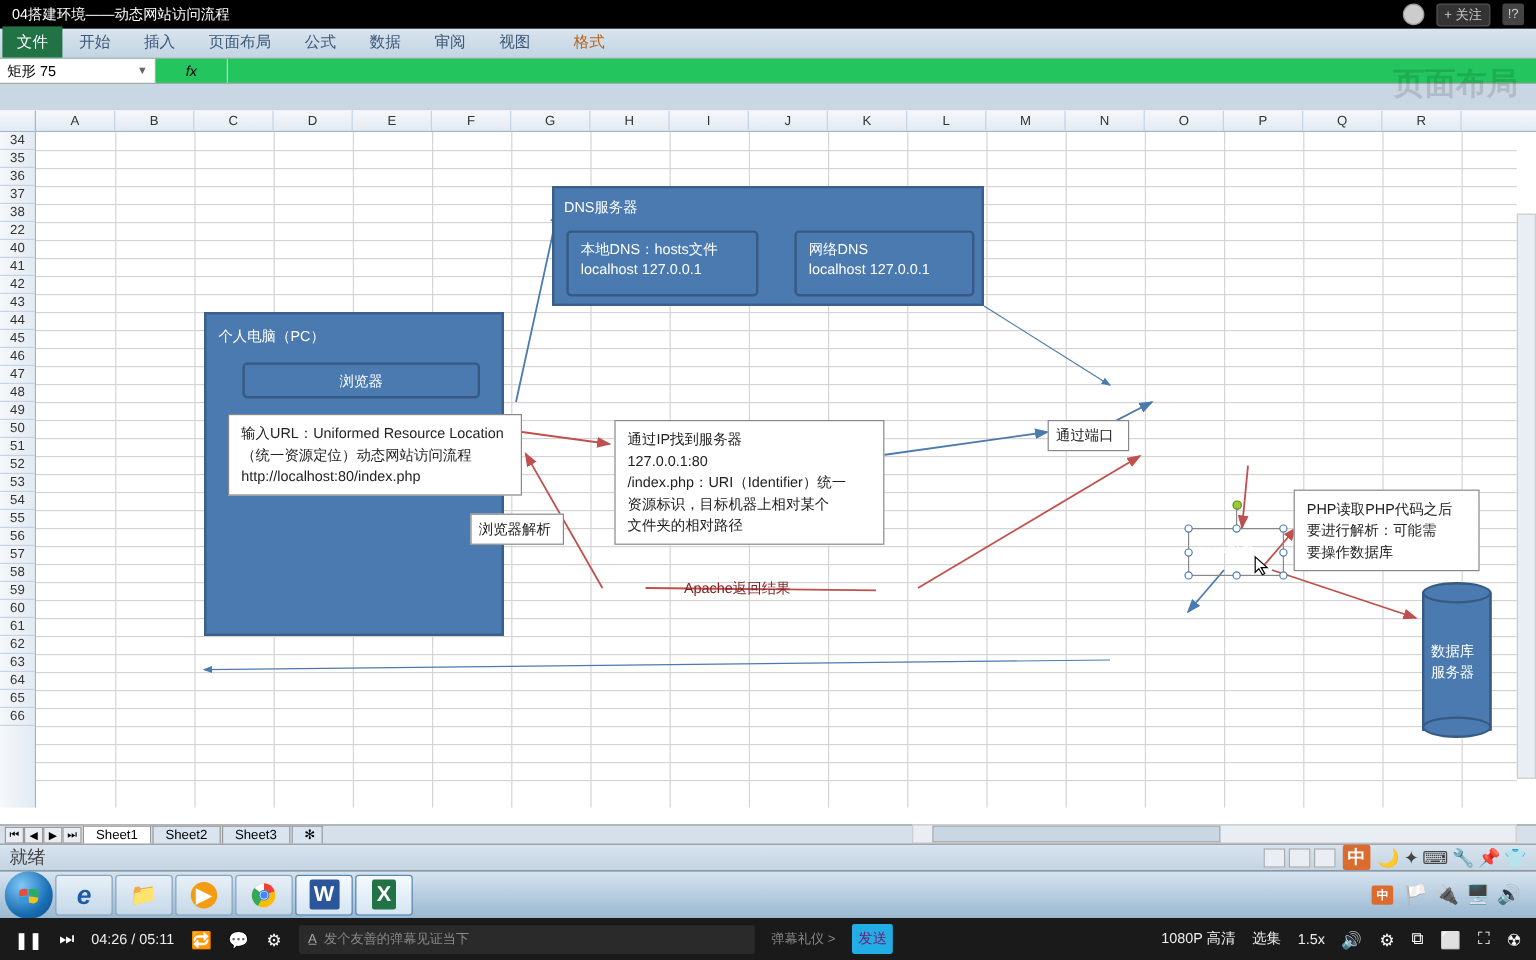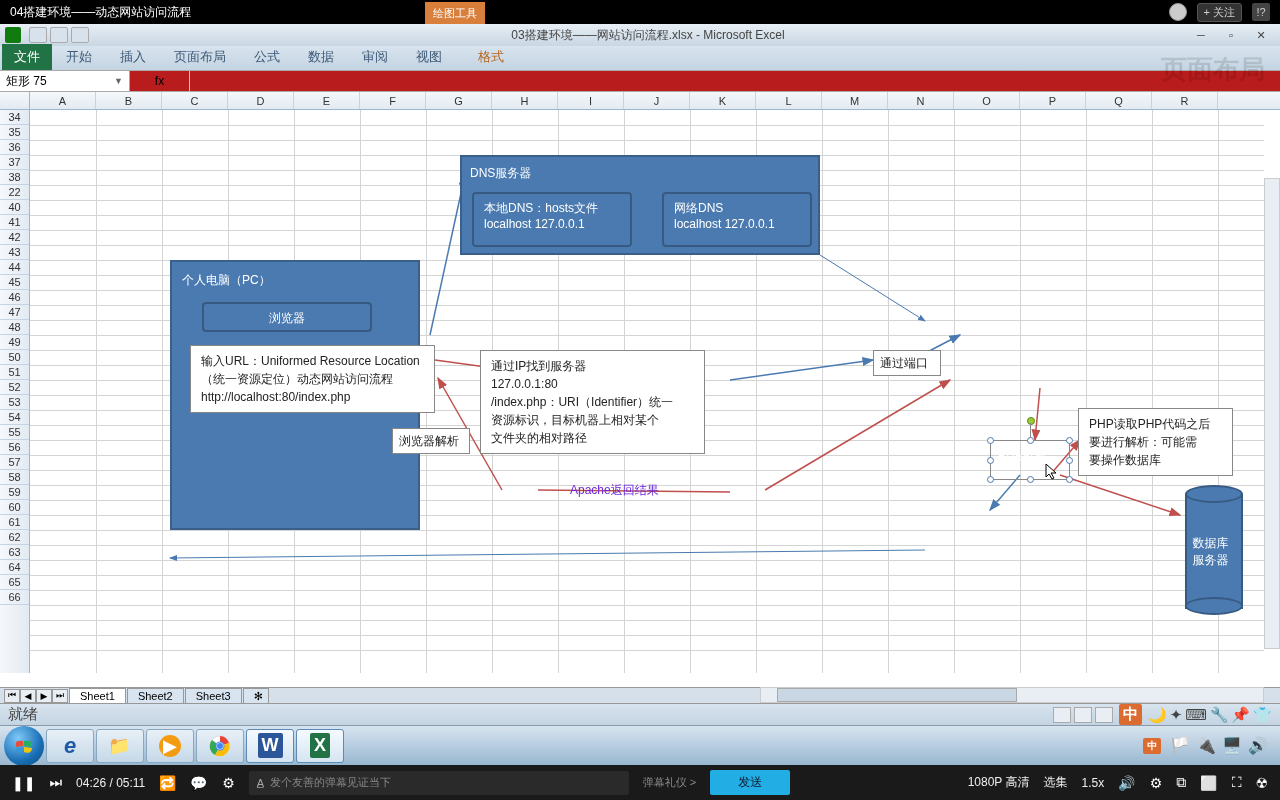--- a/index.html
+++ b/index.html
@@ -16,24 +16,24 @@
 .qat-btn{width:18px;height:16px;background:#d8e2ec;border:1px solid #aaa;border-radius:2px}
 .title-center{flex:1;text-align:center;color:#444}
 .win-btns{display:flex;gap:2px;margin-left:auto}
 .win-btn{width:28px;height:16px;display:flex;align-items:center;justify-content:center;font-size:11px;color:#444}
 .ribbon-tabs{height:24px;background:linear-gradient(#d8e4ef,#c4d4e2);display:flex;align-items:flex-end;padding-left:2px;font-size:13px;position:relative}
 .file-tab{background:#217346;color:#fff;padding:4px 12px;font-size:13px}
 .rtab{padding:4px 14px;color:#3d5977;cursor:pointer}
 .context-tab{position:absolute;left:425px;top:-22px;background:#d87f3c;color:#fff;font-size:11px;padding:1px 8px;height:22px;display:flex;flex-direction:column;align-items:center;justify-content:center;line-height:10px}
 .rtab.orange{color:#b5651d;font-weight:500}
 .wm{position:absolute;right:15px;top:28px;color:rgba(0,0,0,0.12);font-size:26px;font-weight:bold;z-index:5}
-.formula-bar{height:22px;background:#b91c1c;border-top:1px solid #aaa;border-bottom:1px solid #aaa;display:flex;align-items:center;font-size:12px}
+.formula-bar{height:22px;background:#22c55e;border-top:1px solid #aaa;border-bottom:1px solid #aaa;display:flex;align-items:center;font-size:12px}
 .name-box{width:130px;padding:0 6px;border-right:1px solid #aaa;height:100%;display:flex;align-items:center;justify-content:space-between;background:#fff}
 .name-box .dd{font-size:9px;color:#666}
-.fx{width:60px;display:flex;align-items:center;justify-content:center;gap:8px;border-right:1px solid #ccc;height:100%}
+.fx{width:60px;display:flex;align-items:center;justify-content:center;gap:8px;font-style:italic;border-right:1px solid #ccc;height:100%}
 .grid-area{position:absolute;top:68px;left:0;right:0;bottom:38px;background:#fff;overflow:hidden}
 .col-headers{height:18px;background:linear-gradient(#f5f8fb,#e2eaf2);display:flex;border-bottom:1px solid #9eb6ce;font-size:11px;color:#333}
 .corner{width:30px;border-right:1px solid #9eb6ce;background:linear-gradient(#f5f8fb,#e2eaf2)}
 .ch{width:66px;text-align:center;border-right:1px solid #c5d3e2;line-height:18px}
 .grid-body{position:absolute;top:18px;left:0;right:16px;bottom:14px;background:#fff}
 .row-headers{position:absolute;left:0;top:0;width:30px;bottom:0;background:linear-gradient(90deg,#f5f8fb,#e2eaf2);border-right:1px solid #9eb6ce}
 .rh{height:15px;font-size:11px;text-align:center;color:#333;border-bottom:1px solid #c5d3e2;line-height:15px}
 .cells{position:absolute;left:30px;top:0;right:0;bottom:0}
 .cell-grid-v{position:absolute;top:0;bottom:0;width:1px;background:#d4d4d4}
 .cell-grid-h{position:absolute;left:0;right:0;height:1px;background:#d4d4d4}
@@ -64,54 +64,37 @@
 .view-btn{width:18px;height:16px;border:1px solid #aaa;background:#e8eef3}
 .ime-box{background:#dc6b2f;color:#fff;padding:1px 4px;font-weight:bold;border-radius:2px;margin:0 3px}
 .taskbar{position:absolute;bottom:35px;left:0;right:0;height:40px;background:linear-gradient(#d8e4ef 0%,#b8cde0 50%,#98b8d0 100%);display:flex;align-items:center;padding:0 4px;gap:2px;border-top:1px solid #89a}
 .start-orb{width:40px;height:40px;border-radius:50%;background:radial-gradient(circle at 35% 30%,#7fc8f8,#1a6fb5 60%,#0a4a80);display:flex;align-items:center;justify-content:center;position:relative}
 .tb-btn{width:48px;height:34px;border:1px solid #89a8c0;border-radius:3px;background:linear-gradient(#e8f0f7,#c5d8e8);display:flex;align-items:center;justify-content:center;font-size:18px}
 .tb-btn.active{background:linear-gradient(#f5faff,#d5e5f2);border-color:#5a8ab5}
 .tray{margin-left:auto;display:flex;align-items:center;gap:6px;padding-right:8px}
 .video-bar{position:absolute;bottom:0;left:0;right:0;height:35px;background:#1a1a1a;display:flex;align-items:center;padding:0 12px;gap:14px;color:#eee;font-size:12px}
 .vbtn{color:#fff;font-size:14px;cursor:pointer}
 .danmu-input{flex:0 0 380px;height:24px;background:#2a2a2a;border:none;border-radius:2px;display:flex;align-items:center;padding:0 8px;color:#888;font-size:11px}
-.send-btn{background:#23ade5;color:#0f172a;padding:4px 28px;border-radius:2px;font-size:12px}
+.send-btn{background:#23ade5;color:#701a75;padding:4px 5px;border-radius:2px;font-size:12px}
 .vb-right{margin-left:auto;display:flex;align-items:center;gap:14px;font-size:12px}
 .cursor{position:absolute;width:16px;height:16px;z-index:100}
 </style>
 </head>
 <body>
 
 <div class="top-bar">
   <span class="title">04搭建环境——动态网站访问流程</span>
   <div class="right">
     <span class="circle-icon"></span>
     <span class="follow-btn">+ 关注</span>
     <span style="background:#444;width:18px;height:18px;border-radius:2px;display:flex;align-items:center;justify-content:center;color:#ccc;font-size:11px">!?</span>
   </div>
 </div>
 
 <div class="excel-pane">
-  <div class="title-bar">
-    <span class="app-icon"></span>
-    <div class="qat">
-      <span class="qat-btn"></span>
-      <span class="qat-btn"></span>
-      <span class="qat-btn"></span>
-    </div>
-    <div class="context-tab">
-        <span>绘图工具</span>
-      </div>
-    <span class="title-center">03搭建环境——网站访问流程.xlsx - Microsoft Excel</span>
-    <div class="win-btns">
-      <span class="win-btn">─</span>
-      <span class="win-btn">▫</span>
-      <span class="win-btn">✕</span>
-    </div>
-  </div>
   <div class="ribbon-tabs">
     <span class="file-tab">文件</span>
     <span class="rtab">开始</span>
     <span class="rtab">插入</span>
     <span class="rtab">页面布局</span>
     <span class="rtab">公式</span>
     <span class="rtab">数据</span>
     <span class="rtab">审阅</span>
     <span class="rtab">视图</span>
     <span class="rtab orange" style="margin-left:8px">格式</span>
@@ -272,38 +255,38 @@
               <div>localhost   127.0.0.1</div>
           </div>
           <div class="inner-box" style="position:absolute;left:200px;top:35px;width:150px;height:55px">
             <div>网络DNS</div>
               <div>localhost   127.0.0.1</div>
           </div>
         </div>
 
         <div class="shape big-box" style="left:140px;top:150px;width:250px;height:270px;padding:10px">
           <div>个人电脑（PC）</div>
-          <div class="inner-box" style="position:absolute;left:30px;top:40px;width:170px;height:30px;text-align:center">浏览器</div>
+          <div class="inner-box" style="position:absolute;left:30px;top:40px;width:198px;height:30px;text-align:center">浏览器</div>
         </div>
         <div class="shape white-box" style="left:160px;top:235px;width:245px">
           <div>输入URL：Uniformed Resource Location</div>
             <div>（统一资源定位）动态网站访问流程</div>
             <div>http://localhost:80/index.php</div>
         </div>
         <div class="shape white-box" style="left:362px;top:318px;width:78px;padding:3px 6px">浏览器解析</div>
 
-        <div class="shape white-box" style="left:450px;top:240px;width:225px">
+        <div class="shape white-box" style="left:482px;top:240px;width:225px">
           <div>通过IP找到服务器</div>
             <div>127.0.0.1:80</div>
             <div>/index.php：URI（Identifier）统一</div>
             <div>资源标识，目标机器上相对某个</div>
             <div>文件夹的相对路径</div>
         </div>
         <div class="shape white-box" style="left:843px;top:240px;width:68px;padding:3px 6px">通过端口</div>
-        <div class="shape" style="left:540px;top:372px;font-size:12px;color:#6d28d9">Apache返回结果</div>
+        <div class="shape" style="left:540px;top:372px;font-size:12px;color:#7f1d1d">Apache返回结果</div>
 
 
         <div class="shape" style="left:960px;top:330px;width:80px;height:40px">
           <div class="sel-handles" style="left:0;top:0;width:80px;height:40px">
             <div class="rot-handle" style="left:36px;top:-24px"></div>
             <div style="position:absolute;left:39px;top:-18px;width:1px;height:18px;background:#888"></div>
             <div class="handle" style="left:-4px;top:-4px"></div>
               <div class="handle" style="left:36px;top:-4px"></div>
               <div class="handle" style="right:-4px;top:-4px"></div>
             <div class="handle" style="left:-4px;top:16px"></div>

